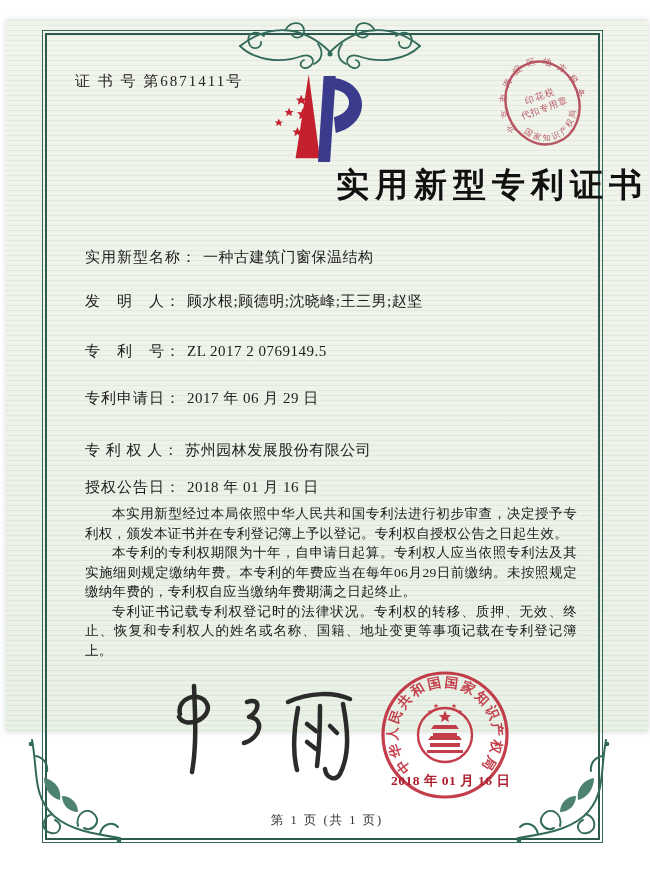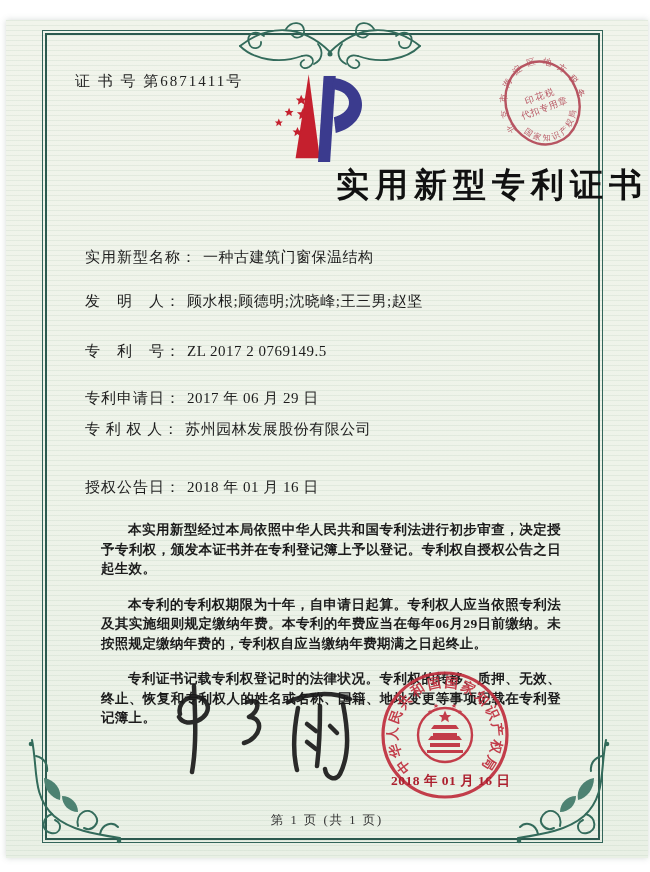--- a/index.html
+++ b/index.html
@@ -1,35 +1,35 @@
 <!DOCTYPE html>
 <html><head>
 <meta charset="utf-8">
 <style>
   html,body{margin:0;padding:0;background:#fbfbfa;}
   .stage{position:relative;width:650px;height:872px;overflow:hidden;background:#ffffff;
          font-family:"Liberation Serif", serif;}
-  .paper{position:absolute;left:6px;top:20px;width:642px;height:838px;
+  .paper{position:absolute;left:6px;top:20px;width:642px;height:712px;
          background:
            repeating-linear-gradient(180deg, rgba(140,175,150,0.14) 0px, rgba(140,175,150,0.14) 1px, transparent 1px, transparent 5px),
            linear-gradient(180deg,#f1f4eb 0%, #eef3e9 55%, #e9f0e5 100%);
          box-shadow:0 0 6px rgba(90,110,100,0.25);}
   .frame-outer{position:absolute;left:36px;top:10px;width:559px;height:811px;
          border:1.5px solid #33655a;}
   .frame-inner{position:absolute;left:2px;top:2px;right:2px;bottom:2px;border:2px solid #2c5a4f;}
   .certno{position:absolute;left:69px;top:52px;font-size:15px;letter-spacing:2px;color:#222;}
   .title{position:absolute;left:0;top:143px;width:642px;text-align:right;
          font-size:33px;font-weight:700;letter-spacing:6px;color:#111;}
   .fields{position:absolute;left:79px;top:228px;width:500px;}
   .frow{position:absolute;left:0;white-space:nowrap;font-size:15px;color:#1c1c1c;}
   .flabel{letter-spacing:1px;margin-top:40px;}
   .fvalue{margin-left:6px;letter-spacing:0.5px;}
   .legal{position:absolute;left:79px;top:484px;width:492px;font-size:13.5px;
          line-height:19.5px;color:#1b1b1b;text-align:justify;}
-  .legal p{margin:16px;text-indent:2em;letter-spacing:0.3px;font-weight:bold;}
+  .legal p{margin:0;text-indent:2em;letter-spacing:0.3px;}
   .signoff{position:absolute;left:82px;top:700px;font-family:"Liberation Sans",sans-serif;
            font-size:16px;color:#222;letter-spacing:3px;line-height:30px;}
   .signature{position:absolute;left:144px;top:652px;}
   .sealwrap{position:absolute;left:369px;top:645px;width:140px;height:140px;}
   .sealdate{position:absolute;left:385px;top:752px;width:130px;font-size:13.5px;font-weight:700;
             color:#ac1f2e;letter-spacing:0.5px;white-space:nowrap;}
   .footer{position:absolute;left:0;top:792px;width:642px;text-align:center;
           font-size:12.5px;letter-spacing:2px;color:#333;}
   .stamp{position:absolute;left:484px;top:24px;width:105px;height:118px;transform:rotate(-20deg);opacity:0.88;}
   .logo{position:absolute;left:256px;top:50px;}
@@ -135,21 +135,21 @@
       </div>
       <div class="frow" style="top:44px">
         <span class="flabel">发　明　人：</span><span class="fvalue">顾水根;顾德明;沈晓峰;王三男;赵坚</span>
       </div>
       <div class="frow" style="top:94px">
         <span class="flabel">专　利　号：</span><span class="fvalue">ZL 2017 2 0769149.5</span>
       </div>
       <div class="frow" style="top:141px">
         <span class="flabel">专利申请日：</span><span class="fvalue">2017 年 06 月 29 日</span>
       </div>
-      <div class="frow" style="top:172px">
+      <div class="frow" style="top:193px">
         <span class="flabel">专 利 权 人：</span><span class="fvalue">苏州园林发展股份有限公司</span>
       </div>
       <div class="frow" style="top:230px">
         <span class="flabel">授权公告日：</span><span class="fvalue">2018 年 01 月 16 日</span>
       </div>
     </div>
 
     <div class="legal">
       <p>本实用新型经过本局依照中华人民共和国专利法进行初步审查，决定授予专利权，颁发本证书并在专利登记簿上予以登记。专利权自授权公告之日起生效。</p>
       <p>本专利的专利权期限为十年，自申请日起算。专利权人应当依照专利法及其实施细则规定缴纳年费。本专利的年费应当在每年06月29日前缴纳。未按照规定缴纳年费的，专利权自应当缴纳年费期满之日起终止。</p>

